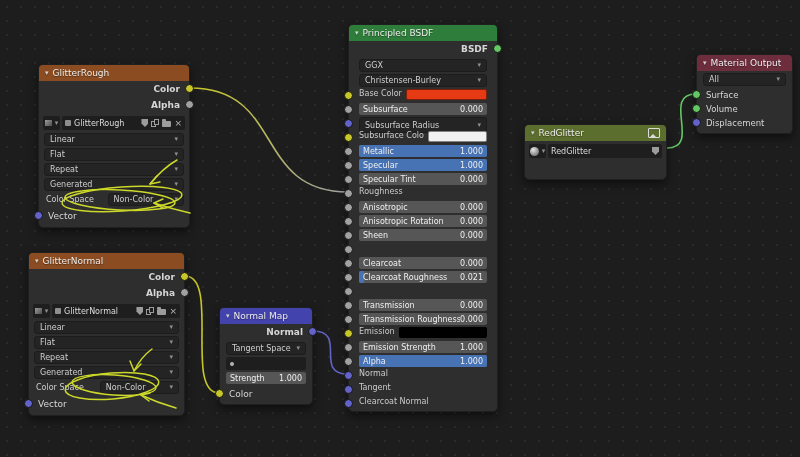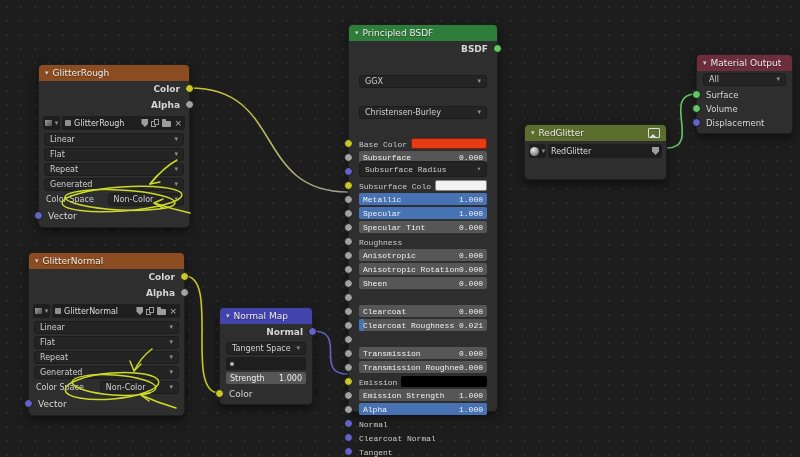--- a/index.html
+++ b/index.html
@@ -44,21 +44,21 @@
   .sock.value{background:#a1a1a1;}
   .sock.vector{background:#6363c7;}
   .sock.shader{background:#63c763;}
 
   .dd{
     height:13px;background:#242424;border:1px solid #1c1c1c;border-radius:3px;
     display:flex;align-items:center;padding:0 5px;font-size:8px;color:#cfcfcf;
     margin:2px 6px;position:relative;box-sizing:border-box;
   }
   .tex .dd{margin:2px 5px;}
-  .pn .dd{margin:18px 10px;}
+  .pn .dd{margin:2px 10px;}
   .ddtext{flex:1;white-space:nowrap;overflow:hidden;}
   .ddchev{font-size:7px;color:#909090;margin-left:2px;flex:none;line-height:1;}
 
   .imgrow{height:16px;margin:2px 4px;display:flex;align-items:center;gap:2px;}
   .thumb{width:17px;height:14px;background:#1e1e1e;border-radius:2px;display:flex;align-items:center;justify-content:center;gap:1px;flex:none;}
   .tpic{width:7px;height:6px;background:linear-gradient(135deg,#9a9a9a,#4e4e4e);}
   .namebar{flex:1;height:14px;background:#1e1e1e;border-radius:2px;display:flex;align-items:center;gap:3px;padding:0 3px;min-width:0;}
   .mini{width:6px;height:6px;background:#8f8f8f;border-radius:1px;flex:none;}
   .iname{flex:1;font-size:8px;color:#ddd;white-space:nowrap;overflow:hidden;}
   .icon-shield{width:7px;height:8px;background:#9c9c9c;clip-path:polygon(0 0,100% 0,100% 55%,50% 100%,0 55%);flex:none;}
@@ -67,21 +67,21 @@
   .icon-copy::before{left:0;bottom:0;}
   .icon-copy::after{right:0;top:0;background:#1e1e1e;}
   .icon-folder{width:9px;height:6px;background:#9c9c9c;border-radius:1px;position:relative;flex:none;margin-top:2px;}
   .icon-folder::before{content:"";position:absolute;top:-2px;left:0;width:4px;height:2px;background:#9c9c9c;border-radius:1px 1px 0 0;}
   .icon-x{font-size:9px;color:#b5b5b5;line-height:1;flex:none;}
 
   .csrow{display:flex;align-items:center;margin:2px 5px;height:13px;gap:2px;}
   .cslabel{font-size:8px;color:#cfcfcf;width:44%;padding-left:2px;box-sizing:border-box;white-space:nowrap;overflow:hidden;}
   .csrow .dd{flex:1;margin:0;}
 
-  .prow{position:relative;height:12px;margin-bottom:2px;padding:0 10px;display:flex;align-items:flex-end;font-family:Liberation Mono, monospace;}
+  .prow{position:relative;height:12px;margin-bottom:2px;padding:0 10px;display:flex;align-items:flex-start;}
   .prow .sock{top:1.5px;}
   .prow .dd{flex:1;margin:0;height:16px;}
   .plab{font-size:8px;color:#cbcbcb;white-space:nowrap;overflow:hidden;}
   .swatch{flex:1;height:11px;border-radius:2px;margin-left:4px;border:1px solid rgba(0,0,0,.45);box-sizing:border-box;}
 
   .slider{position:relative;flex:1;height:12px;background:#565656;border-radius:2px;overflow:hidden;display:flex;align-items:center;padding:0 4px;font-size:8px;color:#f0f0f0;box-sizing:border-box;}
   .slider .fill{position:absolute;left:0;top:0;bottom:0;background:var(--fill,#4772b3);}
   .slab{position:relative;flex:1;white-space:nowrap;overflow:hidden;}
   .sval{position:relative;flex:none;}
 
@@ -403,25 +403,25 @@
             <span class="slab">Alpha</span>
             <span class="sval">1.000</span>
           </div>
         </div>
         <div class="prow">
           <span class="sock left vector"></span>
           <span class="plab">Normal</span>
         </div>
         <div class="prow">
           <span class="sock left vector"></span>
+          <span class="plab">Tangent</span>
+        </div>
+        <div class="prow">
+          <span class="sock left vector"></span>
           <span class="plab">Clearcoat Normal</span>
-        </div>
-        <div class="prow">
-          <span class="sock left vector"></span>
-          <span class="plab">Tangent</span>
         </div>
       </div>
   </div>
 
   <div class="node" style="left:524px;top:124px;width:143px;height:56px">
     <div class="nhead" style="background: rgb(92, 110, 45);">
       <span class="chev">▾</span>
       <span class="ntitle">RedGlitter</span>
       <span class="hicon"></span>
     </div>

